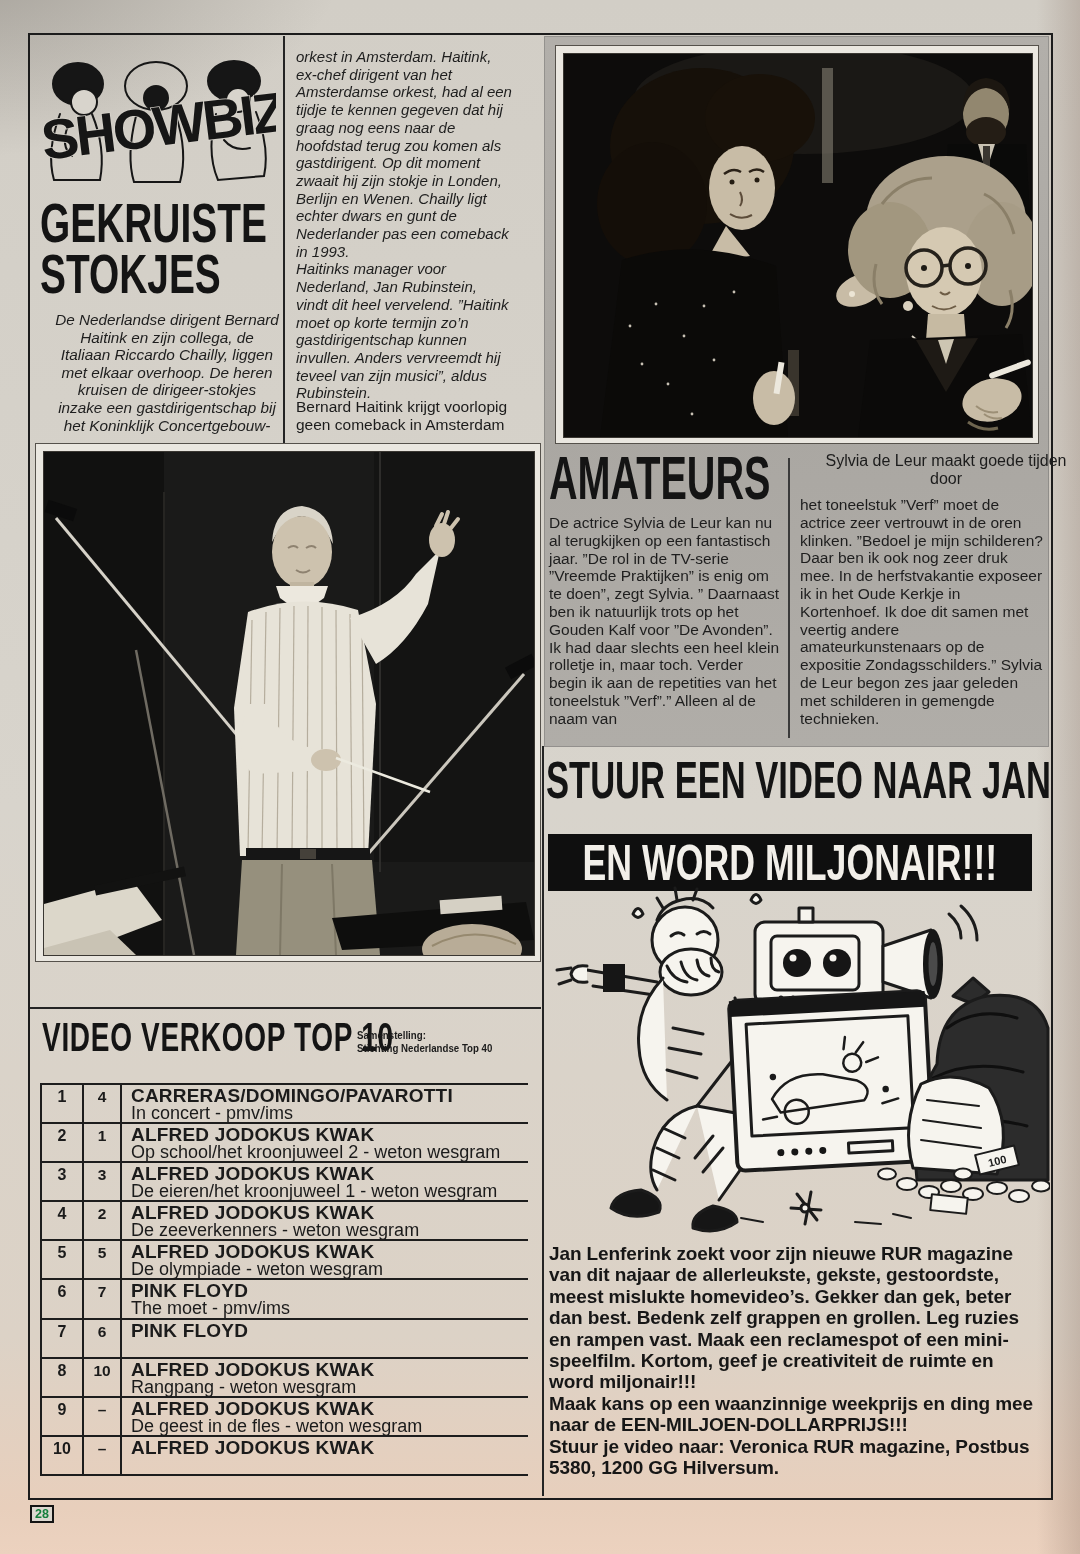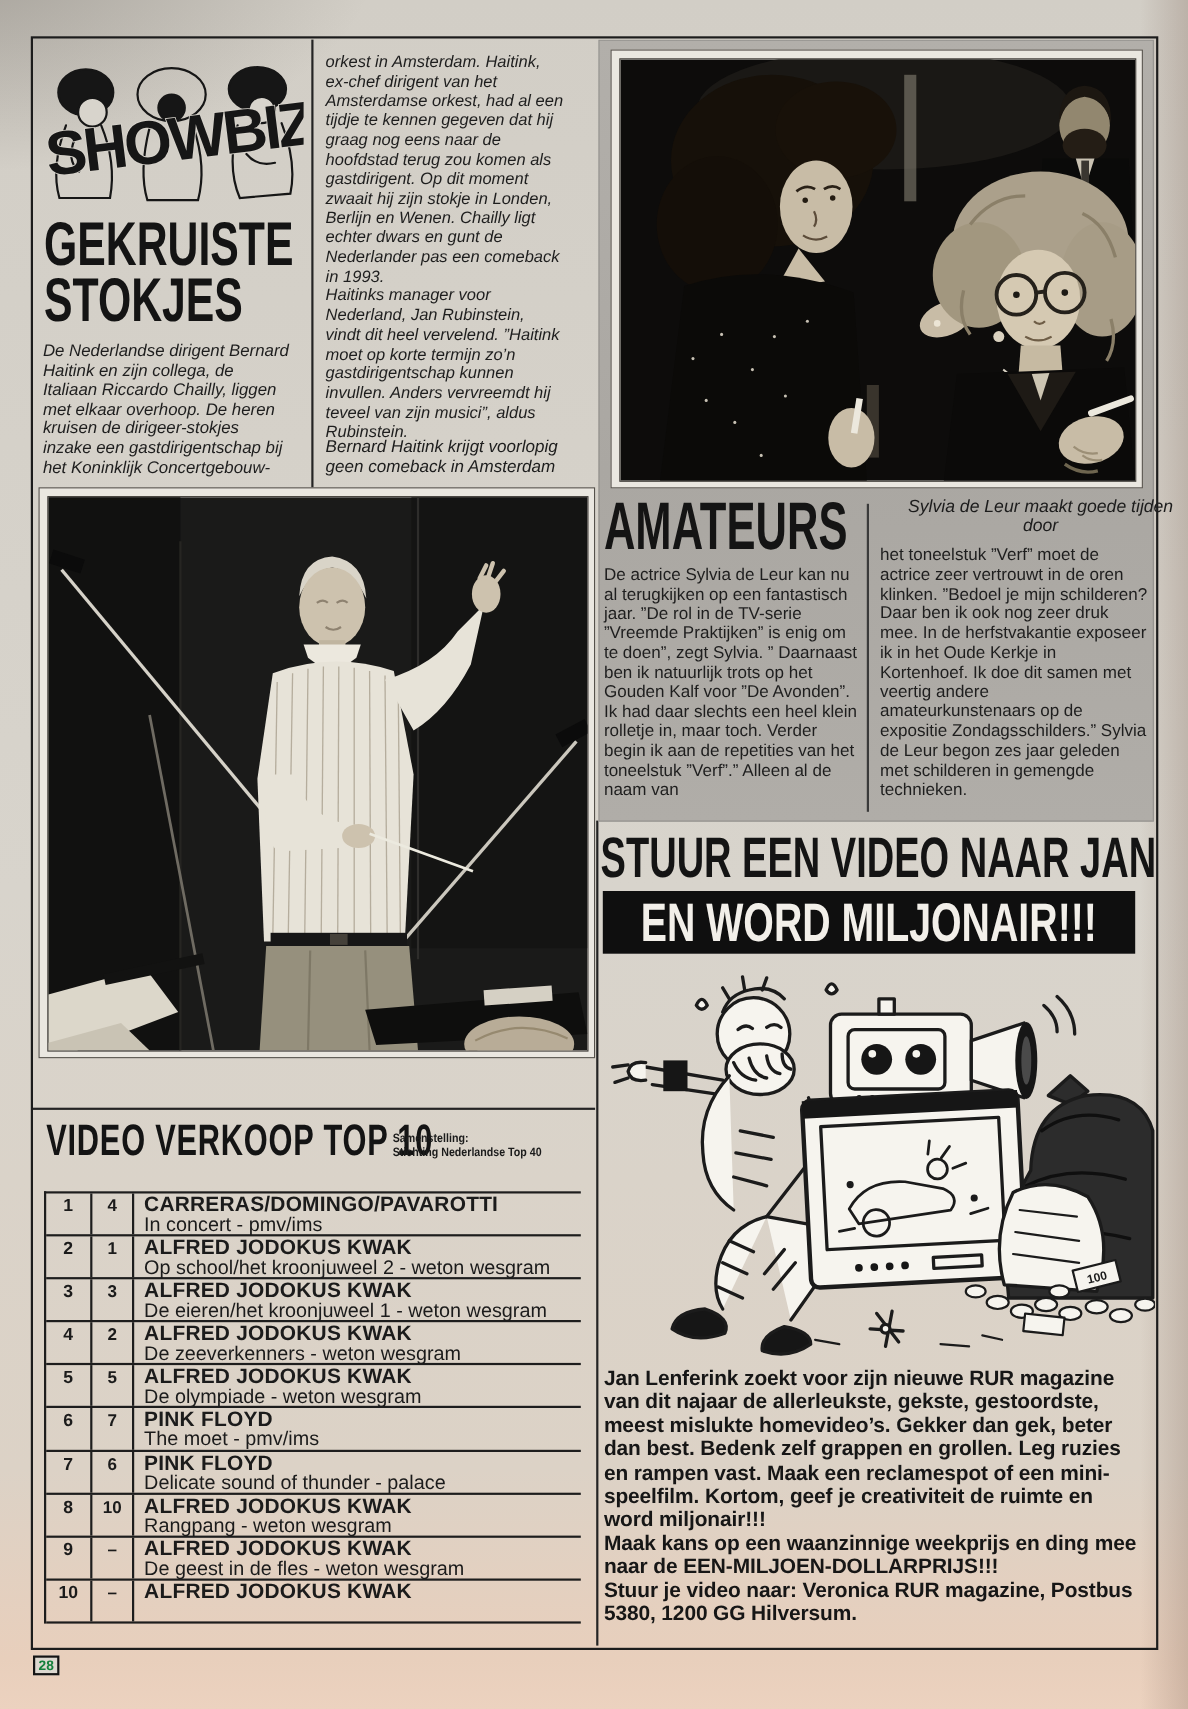--- a/index.html
+++ b/index.html
@@ -15,23 +15,23 @@
     border:2.5px solid #1c1c1c;}
   .abs{position:absolute;}
   .cond{display:inline-block; font-weight:700; white-space:nowrap; transform-origin:left top; color:#141414;}
   .ital{font-style:italic;}
   .bodytxt{font-size:15.3px; line-height:17.6px; color:#1e1e1e; white-space:pre-line; text-align:left;}
   .vline{background:#242424;}
   .hline{background:#242424;}
   .graypanel{background:linear-gradient(180deg,#b2afaa 0%, #aaa7a2 55%, #b0ada8 100%); box-shadow:inset 0 0 0 1px rgba(60,60,60,.25);}
   .photomatte{background:#eae7e0; border:1px solid #55514b; box-sizing:border-box; padding:7px;}
   .photomatte svg{display:block; border:1px solid #3a3732;}
-  .caption{font-style:italic; font-size:15.5px; line-height:18px; color:#1c1c1c;}
+  .caption{font-size:15.5px; line-height:18px; color:#1c1c1c;}
   
-  .bannerbar{background:#0f0f0f; display:flex; align-items:center; justify-content:center;}
+  .bannerbar{background:#0f0f0f; display:flex; align-items:center; justify-content:center;margin-top:24px;}
   
   .vtable{border-left:2px solid #1d1d1d; border-top:2px solid #1d1d1d; box-sizing:border-box;}
   .trow{display:flex; height:39.1px; border-bottom:2px solid #1d1d1d; box-sizing:border-box;}
   .cell{box-sizing:border-box;}
   .cell.pos{width:42px; border-right:2px solid #1d1d1d; text-align:center; font-weight:700; font-size:16px; padding-top:3px;}
   .cell.last{width:38px; border-right:2px solid #1d1d1d; text-align:center; font-weight:700; font-size:15.5px; padding-top:3px;}
   .cell.info{flex:1; padding-left:9px; padding-top:1px;}
   .artist{font-weight:700; font-size:19px; line-height:19px; letter-spacing:.2px;}
   .ttitle{font-size:18px; line-height:17px;}
   .credit{font-weight:700; font-size:11px; line-height:13px; transform:scaleX(.88); transform-origin:left top;}
@@ -64,21 +64,21 @@
         <path d="M186 84 Q196 96 212 92"></path>
       </g>
       <text x="6" y="104" font-family="Liberation Sans, sans-serif" font-size="56" font-weight="bold" fill="#161616" stroke="#d8d4cc" stroke-width="1.5" paint-order="stroke" letter-spacing="-3" transform="rotate(-7 6 104)">SHOWBIZ</text>
     </svg>
   </div>
 
   <div class="abs" style="left:40px; top:196px;">
     <span class="cond" style="font-size:54px; line-height:50px; transform:scale(.72,1.04);">GEKRUISTE</span><br>
     <span class="cond" style="font-size:54px; line-height:52px; transform:scale(.72,1.04);">STOKJES</span>
   </div>
-  <div class="abs bodytxt ital" style="left:39px; top:311px; width:224px;">De Nederlandse dirigent Bernard Haitink en zijn collega, de Italiaan Riccardo Chailly, liggen met elkaar overhoop. De heren kruisen de dirigeer-stokjes inzake een gastdirigentschap bij het Koninklijk Concertgebouw-</div>
+  <div class="abs bodytxt ital" style="left:55px; top:311px; width:224px;text-align:center;">De Nederlandse dirigent Bernard Haitink en zijn collega, de Italiaan Riccardo Chailly, liggen met elkaar overhoop. De heren kruisen de dirigeer-stokjes inzake een gastdirigentschap bij het Koninklijk Concertgebouw-</div>
 
   <div class="abs bodytxt ital" style="left:296px; top:48px; width:216px; font-size:15px; line-height:17.7px;">orkest in Amsterdam. Haitink, ex-chef dirigent van het Amsterdamse orkest, had al een tijdje te kennen gegeven dat hij graag nog eens naar de hoofdstad terug zou komen als gastdirigent. Op dit moment zwaait hij zijn stokje in Londen, Berlijn en Wenen. Chailly ligt echter dwars en gunt de Nederlander pas een comeback in 1993.
 Haitinks manager voor Nederland, Jan Rubinstein, vindt dit heel vervelend. ”Haitink moet op korte termijn zo’n gastdirigentschap kunnen invullen. Anders vervreemdt hij teveel van zijn musici”, aldus Rubinstein.</div>
   <div class="abs caption" style="left:296px; top:398px; width:222px;">Bernard Haitink krijgt voorlopig geen comeback in Amsterdam</div>
 
   <div class="abs photomatte" style="left:35px; top:443px; width:506px; height:519px;">
     <svg width="490" height="503" viewBox="0 0 490 503">
       <rect width="490" height="503" fill="#1a1a19"></rect>
       <rect x="0" y="0" width="120" height="503" fill="#111110"></rect>
       <rect x="330" y="0" width="160" height="410" fill="#141413"></rect>
@@ -383,21 +383,20 @@
       <div class="cell info">
           <div class="artist">PINK FLOYD</div>
           <div class="ttitle">The moet - pmv/ims</div>
         </div>
     </div>
     <div class="trow">
       <div class="cell pos">7</div>
       <div class="cell last">6</div>
       <div class="cell info">
           <div class="artist">PINK FLOYD</div>
-          <div class="ttitle">Delicate sound of thunder - palace</div>
         </div>
     </div>
     <div class="trow">
       <div class="cell pos">8</div>
       <div class="cell last">10</div>
       <div class="cell info">
           <div class="artist">ALFRED JODOKUS KWAK</div>
           <div class="ttitle">Rangpang - weton wesgram</div>
         </div>
     </div>

